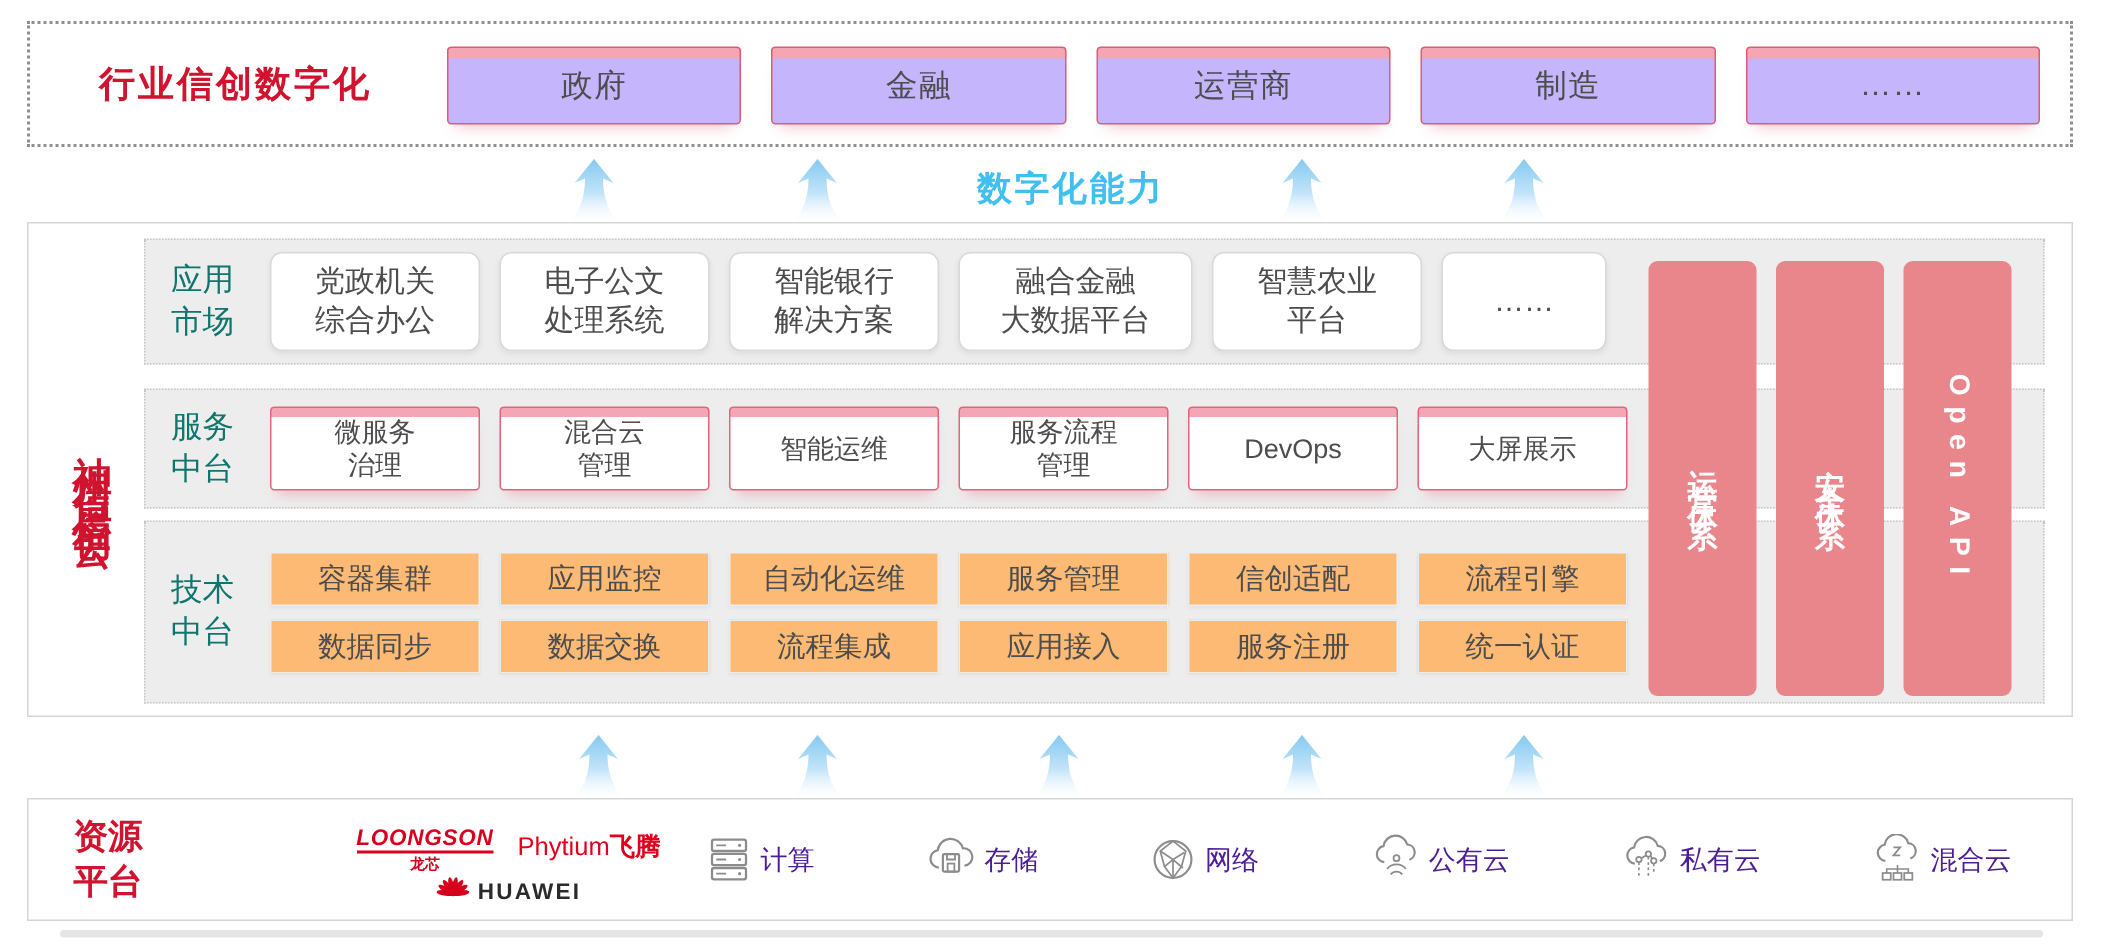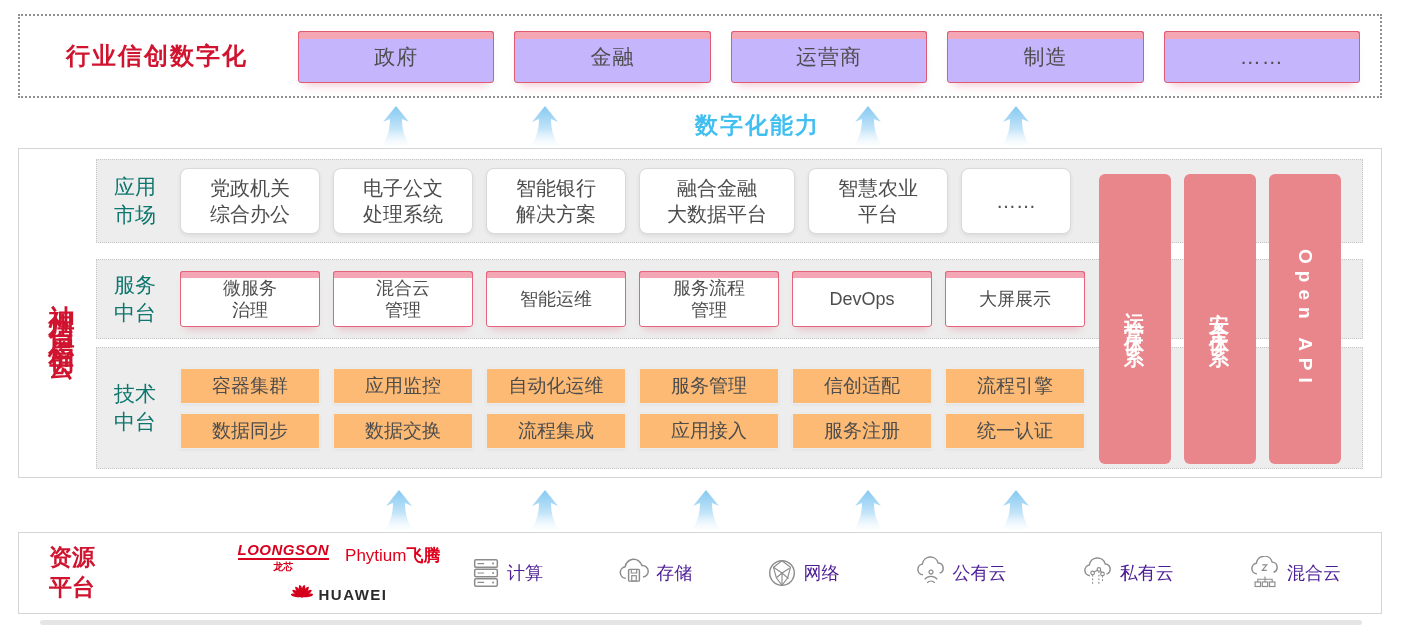--- a/index.html
+++ b/index.html
@@ -70,21 +70,21 @@
     color:#fff; font-weight:bold; font-size:20px; letter-spacing:11px; }
   .pillar.latin { letter-spacing:7px; font-size:19px; }
   .p1 { left:1080px; } .p2 { left:1165px; } .p3 { left:1250px; }
 
   
   .res-box { left:18px; top:532px; width:1364px; height:82px;
     background:#fff; border:1px solid #d5d5d5; }
   .res-title { left:30px; top:0; bottom:0; display:flex; align-items:center;
     font-size:23px; font-weight:bold; color:#d0132f; line-height:1.3; }
   .vendors { left:195px; top:8px; width:250px; height:64px; display:flex;
-    flex-direction:column; align-items:center; justify-content:space-between; }
+    flex-direction:column; align-items:center; justify-content:flex-end; }
   .vendor-row { display:flex; gap:16px; align-items:flex-start; }
   .loongson-word { font-style:italic; font-weight:900; font-size:15px; color:#d7001f;
     letter-spacing:0.5px; border-bottom:2px solid #d7001f; }
   .loongson-sub { font-size:10px; font-weight:bold; color:#d7001f; text-align:center; }
   .phytium { font-size:17px; color:#e0001b; margin-top:3px; }
   .phytium b { font-weight:bold; }
   .huawei { display:flex; align-items:center; gap:6px; }
   .huawei-word { font-size:15px; font-weight:bold; color:#2b2b2b; letter-spacing:1.5px; }
   .res-items { left:450px; right:40px; top:0; bottom:0; display:flex;
     align-items:center; justify-content:space-between; }
@@ -119,21 +119,21 @@
       <div class="cap-box">……</div>
     </div>
   </div>
 
   <svg class="abs arrow" style="left:379px;top:106px" viewBox="0 0 34 42">
       <path fill="url(#arrowGrad)" d="M17 0 L30 16 L23 13 C23 26 27 35 33 42 L1 42 C7 35 11 26 11 13 L4 16 Z"></path>
     </svg>
   <svg class="abs arrow" style="left:528px;top:106px" viewBox="0 0 34 42">
       <path fill="url(#arrowGrad)" d="M17 0 L30 16 L23 13 C23 26 27 35 33 42 L1 42 C7 35 11 26 11 13 L4 16 Z"></path>
     </svg>
-  <div class="abs cap-label" style="left:608px;top:110px;width:212px;text-align:right">数字化能力</div>
+  <div class="abs cap-label" style="left:608px;top:110px;width:212px;text-align:center">数字化能力</div>
   <svg class="abs arrow" style="left:851px;top:106px" viewBox="0 0 34 42">
       <path fill="url(#arrowGrad)" d="M17 0 L30 16 L23 13 C23 26 27 35 33 42 L1 42 C7 35 11 26 11 13 L4 16 Z"></path>
     </svg>
   <svg class="abs arrow" style="left:999px;top:106px" viewBox="0 0 34 42">
       <path fill="url(#arrowGrad)" d="M17 0 L30 16 L23 13 C23 26 27 35 33 42 L1 42 C7 35 11 26 11 13 L4 16 Z"></path>
     </svg>
 
   <div class="abs main-box">
     <div class="abs v-title">神州信息信创云</div>
 

